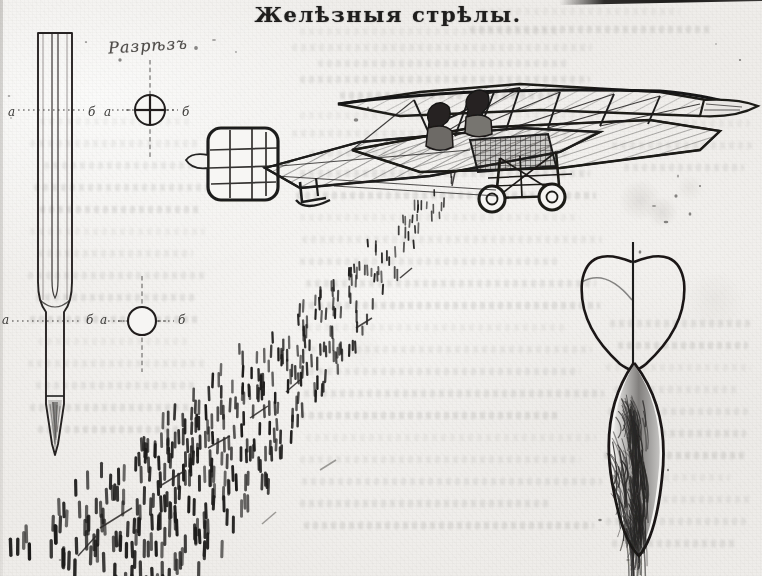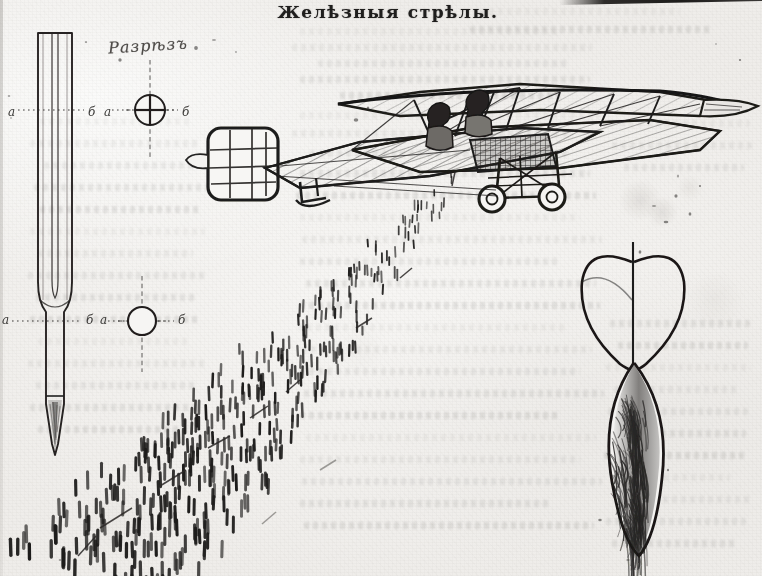--- a/index.html
+++ b/index.html
@@ -66,21 +66,21 @@
   
   .ink{position:absolute;inset:0;}
   svg{position:absolute;inset:0;overflow:visible;}
 
   
   #title{
     position:absolute;left:0;right:0;top:2px;
     text-align:center;
     font-family:"DejaVu Serif",serif;
     font-weight:700;
-    font-size:17px;
+    font-size:21px;
     letter-spacing:1.6px;
     color:#1f1e1d;
     text-shadow:0 0 1.2px rgba(40,38,36,.55);
     padding-left:14px;
   }
 
   
   #handwriting{
     position:absolute;left:108px;top:36px;
     font-family:"DejaVu Serif",serif;

